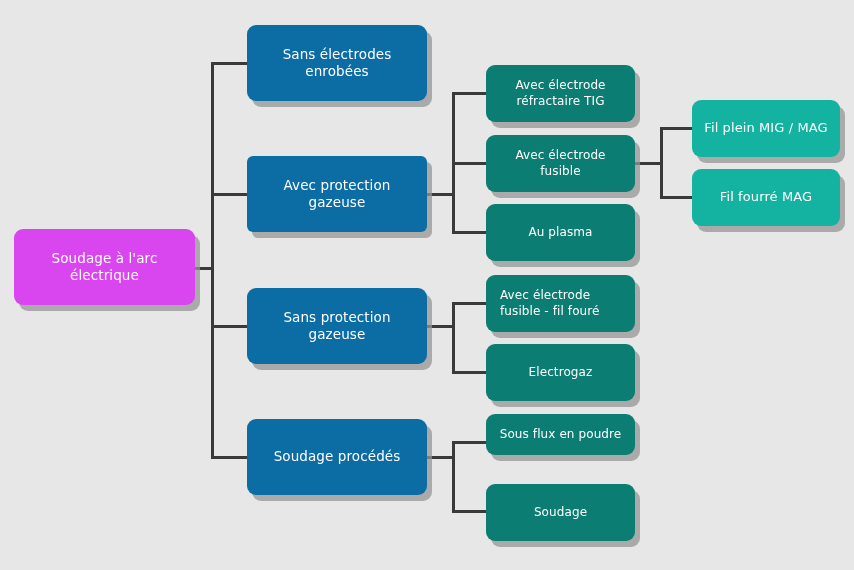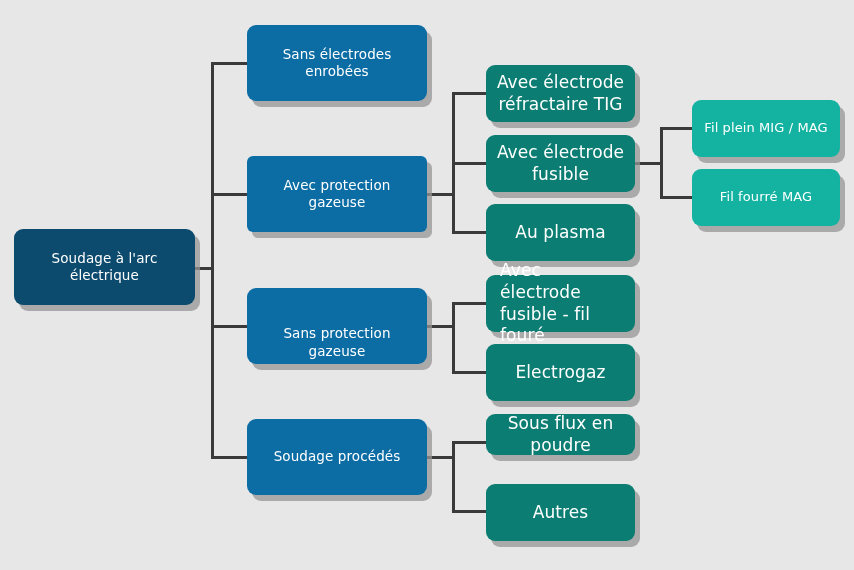--- a/index.html
+++ b/index.html
@@ -40,30 +40,30 @@
     line-height: 1.28;
     padding: 4px 10px;
     box-shadow: 5px 6px 0 0 rgba(150,150,150,0.75);
     letter-spacing: 0.1px;
   }
   .node .label {
     display: block;
     width: 100%;
   }
   .node.lvl1 {
-    background: #0c4a6e;
+    background: #d946ef;
     font-size: 13.5px;
   }
   .node.lvl2 {
     background: #0c6ca4;
     font-size: 13.5px;
   }
   .node.lvl3 {
     background: #0b7d72;
-    font-size: 17px;
+    font-size: 12px;
   }
   .node.lvl4 {
     background: #13b2a1;
     font-size: 13px;
   }
   .node.align-left {
     justify-content: flex-start;
     text-align: left;
     padding-left: 14px;
   }
@@ -106,21 +106,21 @@
   </div>
 
   <div class="node lvl2" style="left:247px; top:25px; width:180px; height:76px;">
     <span class="label">Sans électrodes enrobées</span>
   </div>
 
   <div class="node lvl2" style="left:247px; top:156px; width:180px; height:76px;border-radius:6px;">
     <span class="label">Avec protection gazeuse</span>
   </div>
 
-  <div class="node lvl2" style="left:247px; top:288px; width:180px; height:76px;align-items:flex-end;">
+  <div class="node lvl2" style="left:247px; top:288px; width:180px; height:76px;">
     <span class="label">Sans protection gazeuse</span>
   </div>
 
   <div class="node lvl2" style="left:247px; top:419px; width:180px; height:76px;">
     <span class="label">Soudage procédés</span>
   </div>
 
   <div class="node lvl3" style="left:486px; top:65px; width:149px; height:57px;">
     <span class="label">Avec électrode réfractaire TIG</span>
   </div>
@@ -139,21 +139,21 @@
 
   <div class="node lvl3" style="left:486px; top:344px; width:149px; height:57px;">
     <span class="label">Electrogaz</span>
   </div>
 
   <div class="node lvl3" style="left:486px; top:414px; width:149px; height:41px;">
     <span class="label">Sous flux en poudre</span>
   </div>
 
   <div class="node lvl3" style="left:486px; top:484px; width:149px; height:57px;">
-    <span class="label">Autres</span>
+    <span class="label">Soudage</span>
   </div>
 
   <div class="node lvl4" style="left:692px; top:100px; width:148px; height:57px;">
     <span class="label">Fil plein MIG / MAG</span>
   </div>
 
   <div class="node lvl4" style="left:692px; top:169px; width:148px; height:57px;">
     <span class="label">Fil fourré MAG</span>
   </div>
 

